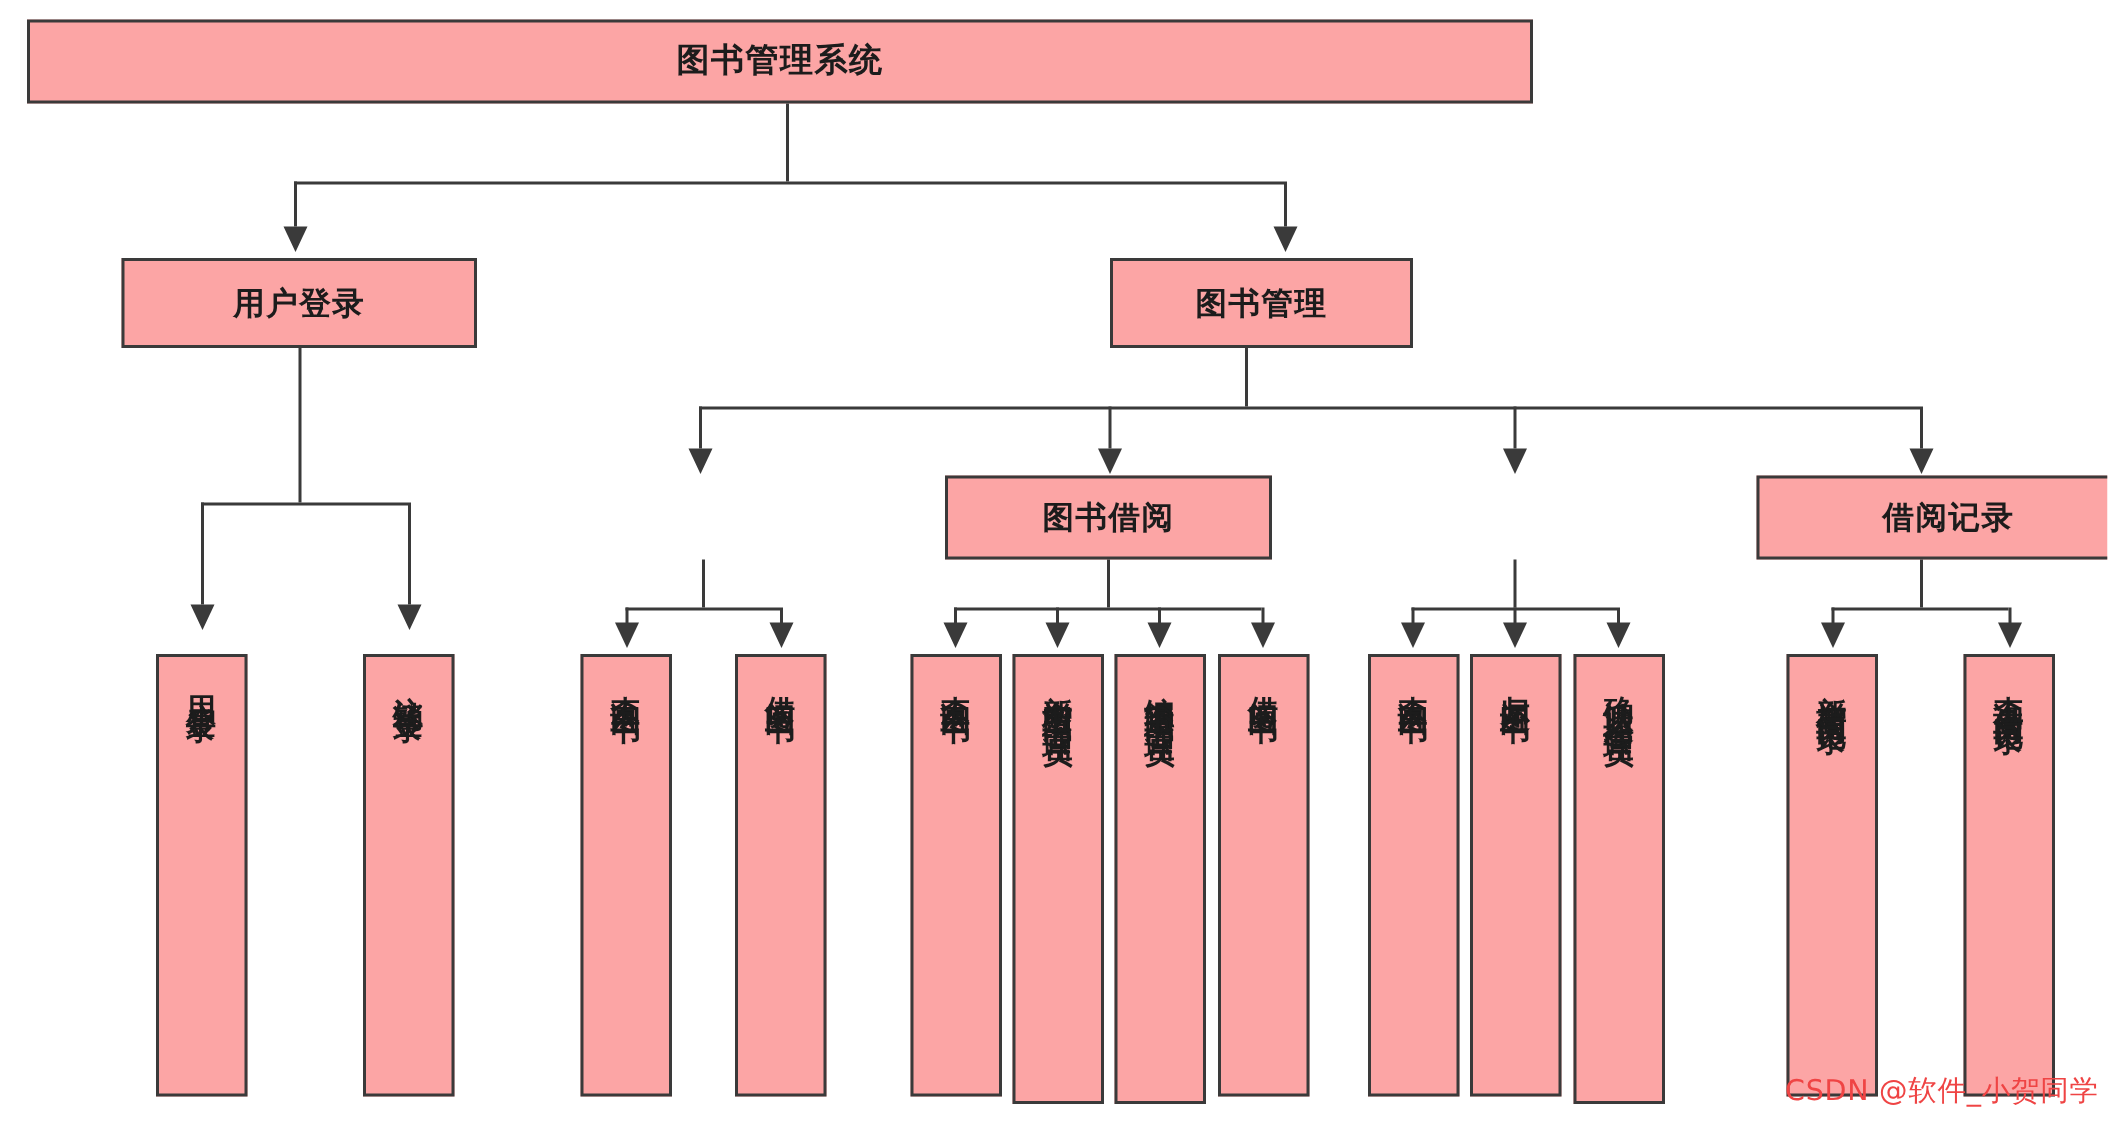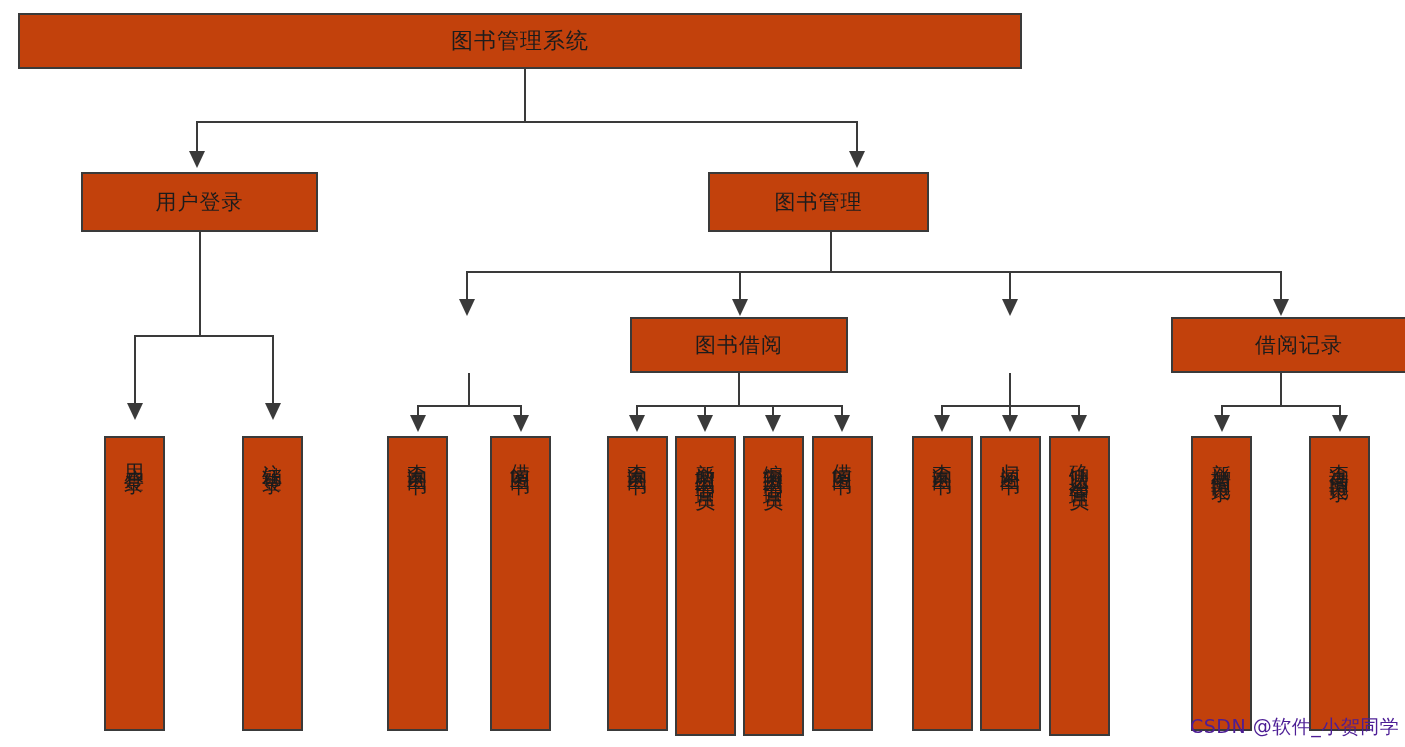--- a/index.html
+++ b/index.html
@@ -12,26 +12,27 @@
     position:relative;
     width:1405px;
     height:747px;
     background:#ffffff;
     overflow:hidden;
   }
   
   .node{
     position:absolute;
     box-sizing:border-box;
-    background:#c2410c;
+    background:#fca5a5;
     border:2.5px solid #3a3a3a;
     display:flex;
     align-items:center;
     justify-content:center;
     text-align:right;
+    font-weight:bold;
   }
   .node .label{
     font-size:21px;
     line-height:1.25;
     letter-spacing:1px;
     color:#1c1c1c;
     white-space:nowrap;
   }
   
   .node.root .label{font-size:22px;}
@@ -69,21 +70,21 @@
     position:absolute;
     width:0;height:0;
     border-left:8px solid transparent;
     border-right:8px solid transparent;
     border-top:17px solid #3a3a3a;
   }
   
   #watermark{
     position:absolute;
     font-size:19px;
-    color:#4c1d95;
+    color:#ef4444;
     white-space:nowrap;
     letter-spacing:0.5px;
     font-family:"DejaVu Sans","Liberation Sans",sans-serif;
   }
 </style>
 </head>
 <body>
 
 <div id="canvas">
 
@@ -98,21 +99,21 @@
   <div class="vline" style="left:196px;top:121px;height:30px;"></div>
   <div class="arrow" style="left:189px;top:151px;"></div>
 
   <div class="vline" style="left:856px;top:121px;height:30px;"></div>
   <div class="arrow" style="left:849px;top:151px;"></div>
 
   <div class="node level2" style="left:81px;top:172px;width:237px;height:60px;">
     <span class="label">用户登录</span>
   </div>
 
-  <div class="node level2" style="left:708px;top:172px;width:221px;height:60px;">
+  <div class="node level2" style="left:740px;top:172px;width:202px;height:60px;">
     <span class="label">图书管理</span>
   </div>
 
   <div class="vline" style="left:199px;top:232px;height:103px;"></div>
   <div class="hline" style="left:134px;top:335px;width:138px;"></div>
   <div class="vline" style="left:134px;top:335px;height:68px;"></div>
   <div class="arrow" style="left:127px;top:403px;"></div>
   <div class="vline" style="left:272px;top:335px;height:68px;"></div>
   <div class="arrow" style="left:265px;top:403px;"></div>
 

